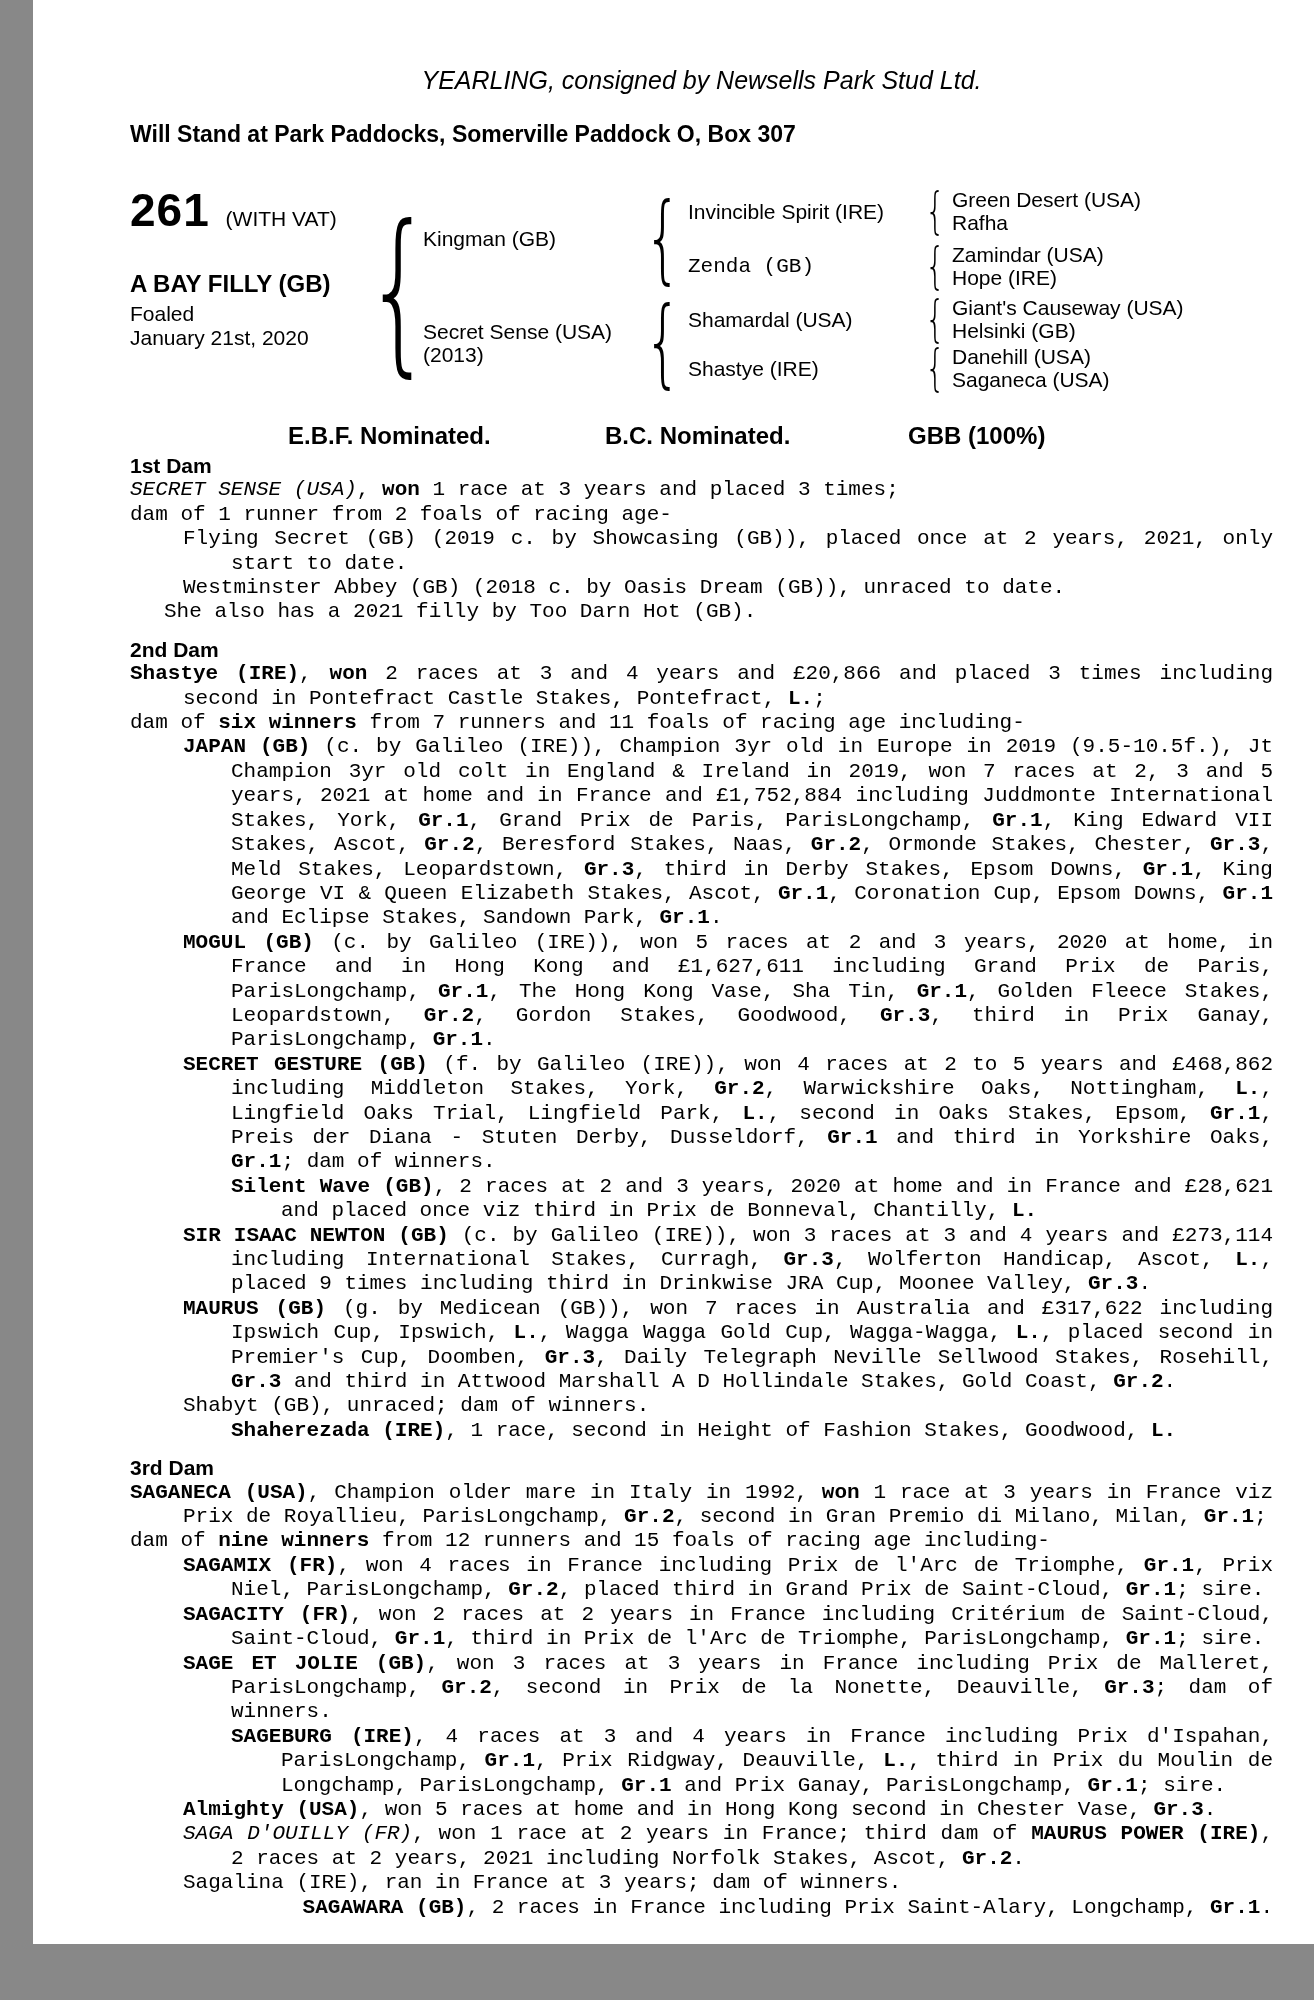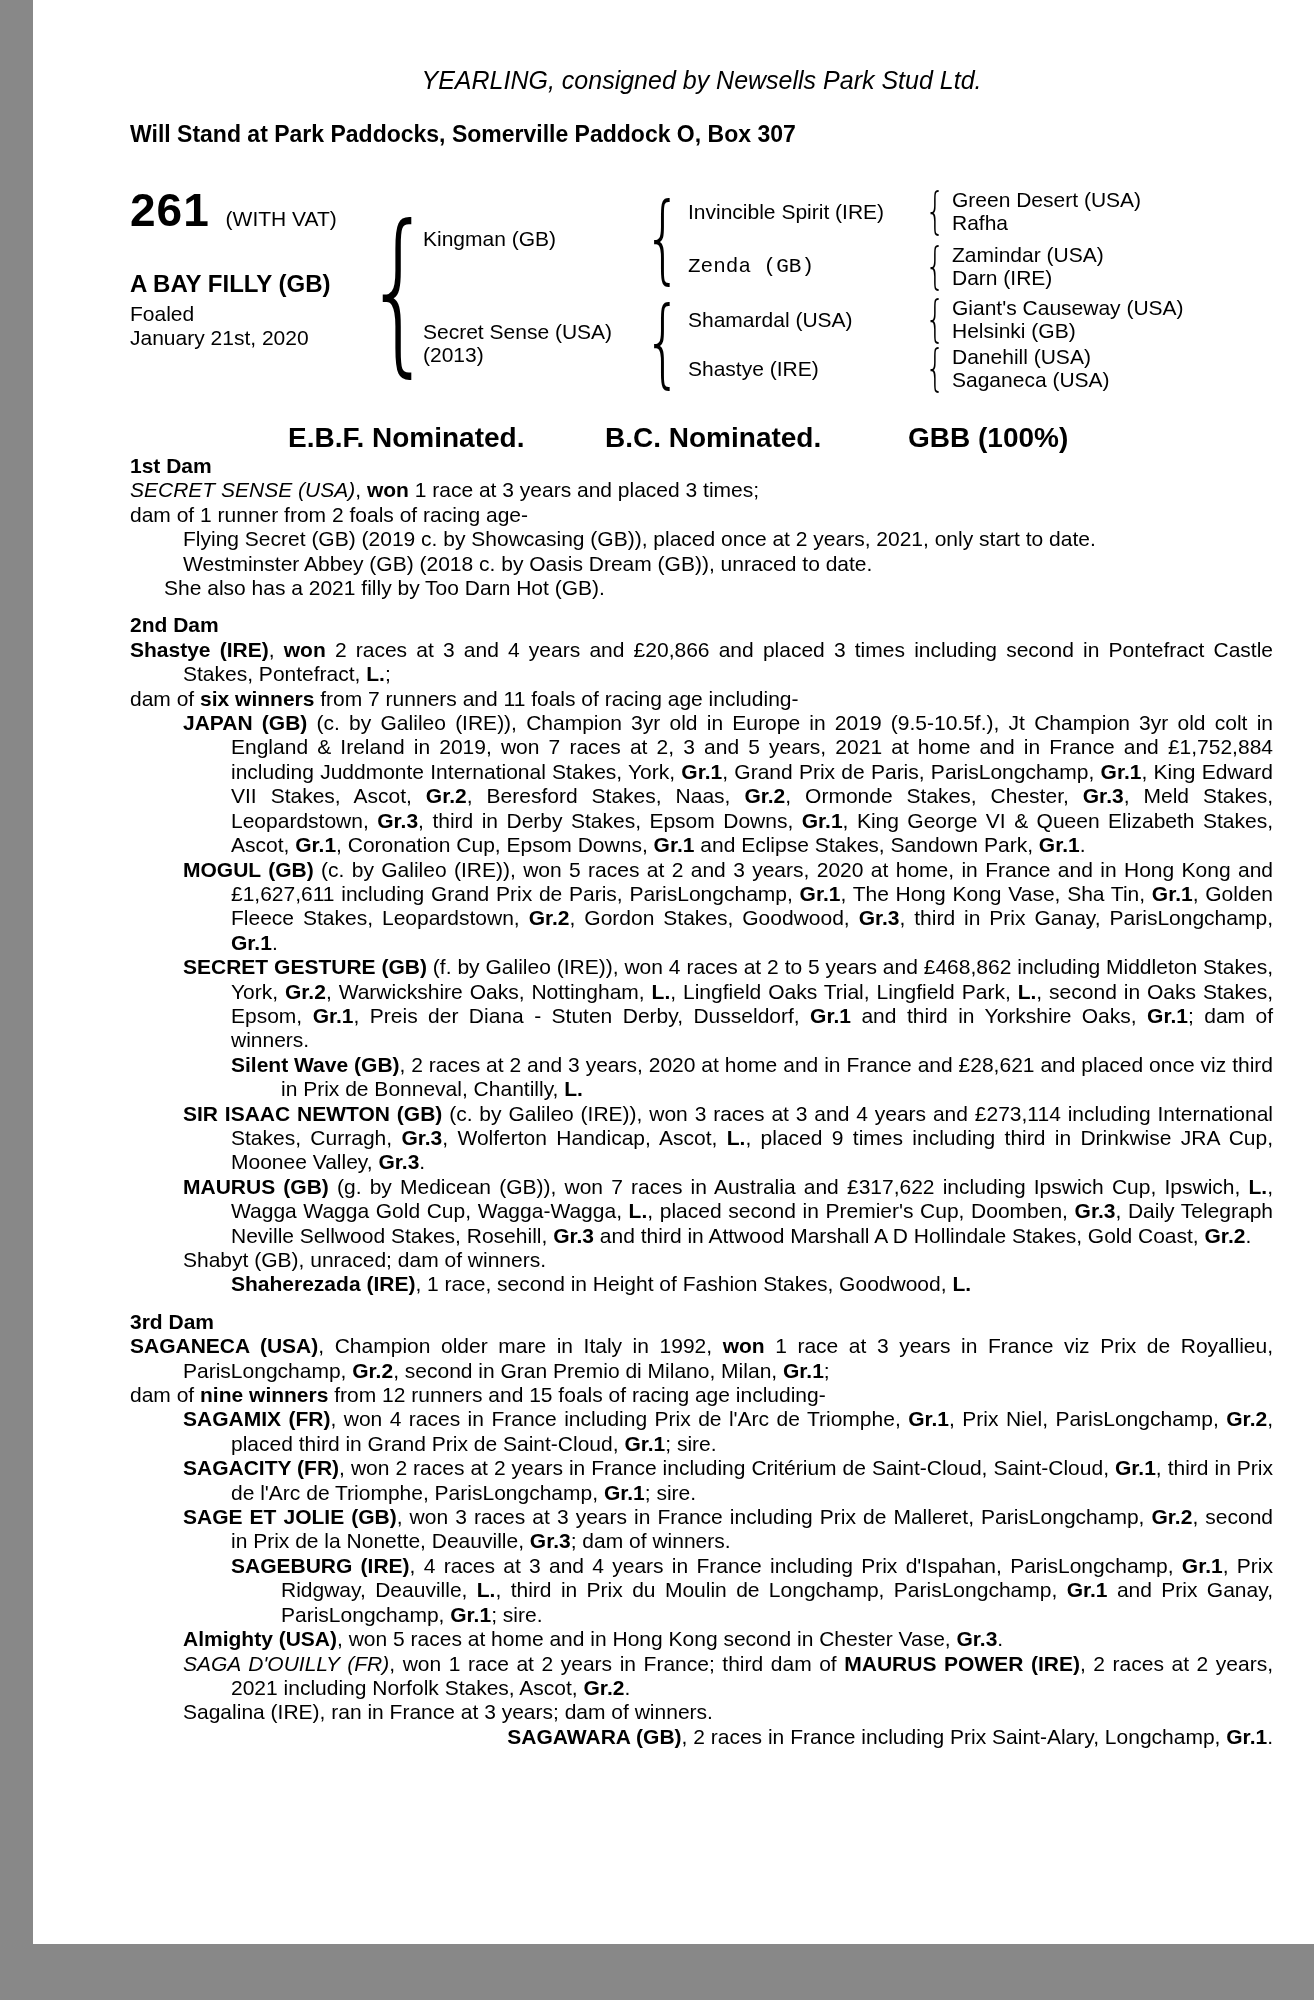--- a/index.html
+++ b/index.html
@@ -44,29 +44,29 @@
     pointer-events:none;
   }
   .brace-lg{left:252px;top:16px;height:172px;width:34px;font-size:176px;}
   .brace-md{left:520px;width:26px;height:92px;font-size:96px;}
   .brace-md.b1{top:4px;}
   .brace-md.b2{top:108px;}
   .brace-sm{left:795px;width:20px;height:46px;font-size:50px;}
   .g3-group{position:absolute;left:822px;white-space:nowrap;}
   .gt0{top:0;}  .gt1{top:55px;}  .gt2{top:108px;}  .gt3{top:157px;}
   
-  .noms{position:relative;height:26px;margin-top:20px;font-weight:bold;font-size:28px;}
+  .noms{position:relative;height:26px;margin-top:20px;font-weight:bold;font-size:24px;}
   .nom{position:absolute;top:0;white-space:nowrap;}
   .nom0{left:158px;} .nom1{left:475px;text-align:right;} .nom2{left:778px;}
   
   .sections{margin-top:6px;font-size:21px;line-height:24.4px;}
   .section{margin-top:0;}
   .section + .section{margin-top:13px;}
   .sec-head{font-weight:bold;}
-  .para{margin:0;}
+  .para{margin:0;font-family:Liberation Mono, monospace;}
   .para.just{text-align:justify;}
   .b{font-weight:bold;}
   .i{font-style:italic;}
 </style>
 </head>
 <body>
 
 <div class="page">
 
   <div class="title">YEARLING, consigned by Newsells Park Stud Ltd.</div>
@@ -100,21 +100,21 @@
     <div class="brace brace-sm gt1">{</div>
     <div class="brace brace-sm gt2">{</div>
     <div class="brace brace-sm gt3">{</div>
 
     <div class="g3-group gt0">
       <div>Green Desert (USA)</div>
       <div>Rafha</div>
     </div>
     <div class="g3-group gt1">
       <div>Zamindar (USA)</div>
-      <div>Darn (IRE)</div>
+      <div>Hope (IRE)</div>
     </div>
     <div class="g3-group gt2">
       <div>Giant's Causeway (USA)</div>
       <div>Helsinki (GB)</div>
     </div>
     <div class="g3-group gt3">
       <div>Danehill (USA)</div>
       <div>Saganeca (USA)</div>
     </div>
   </div>

